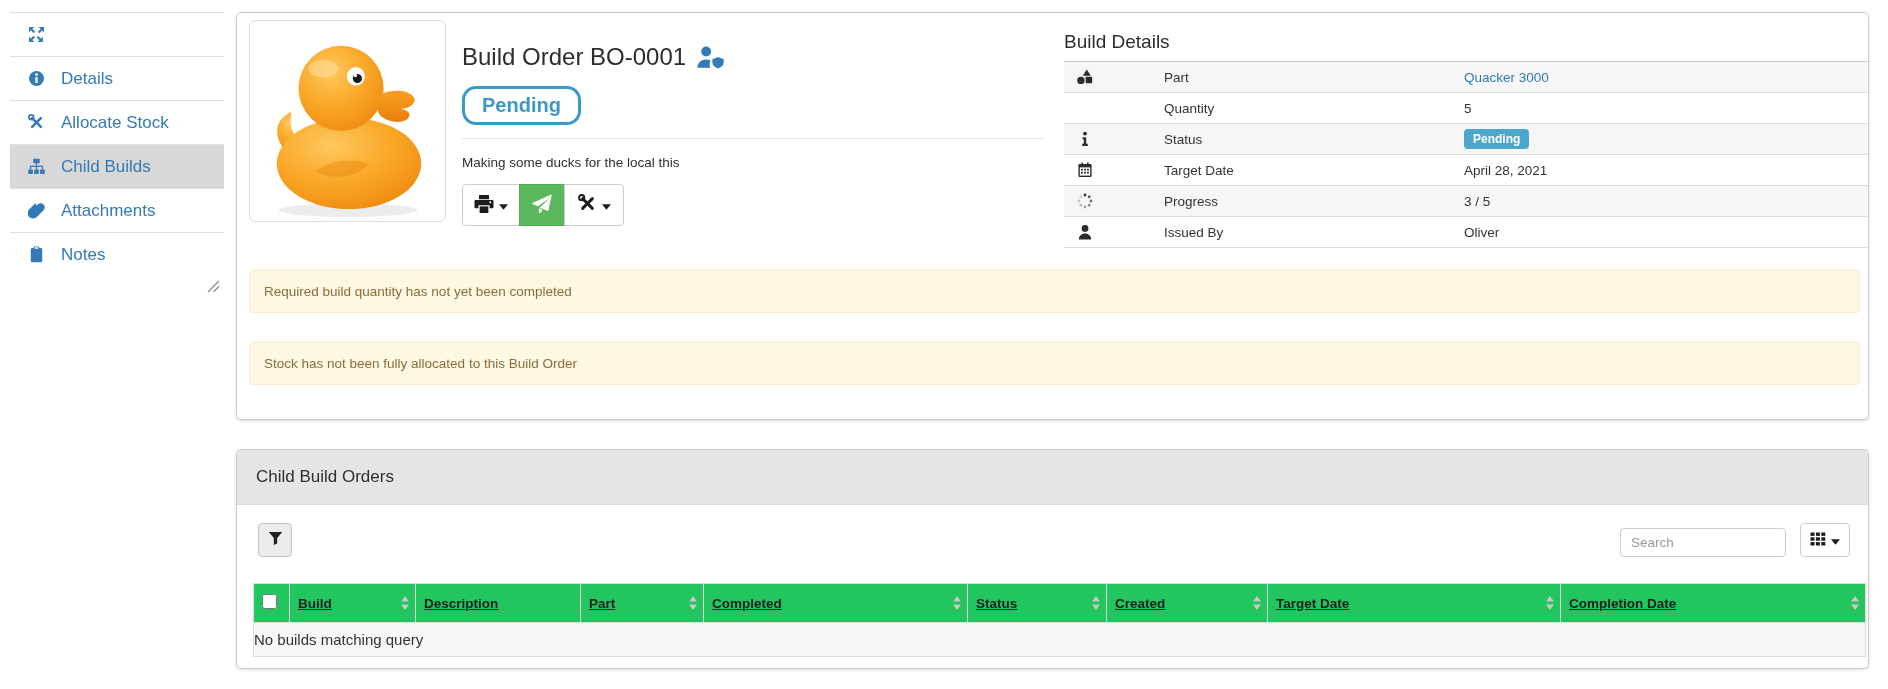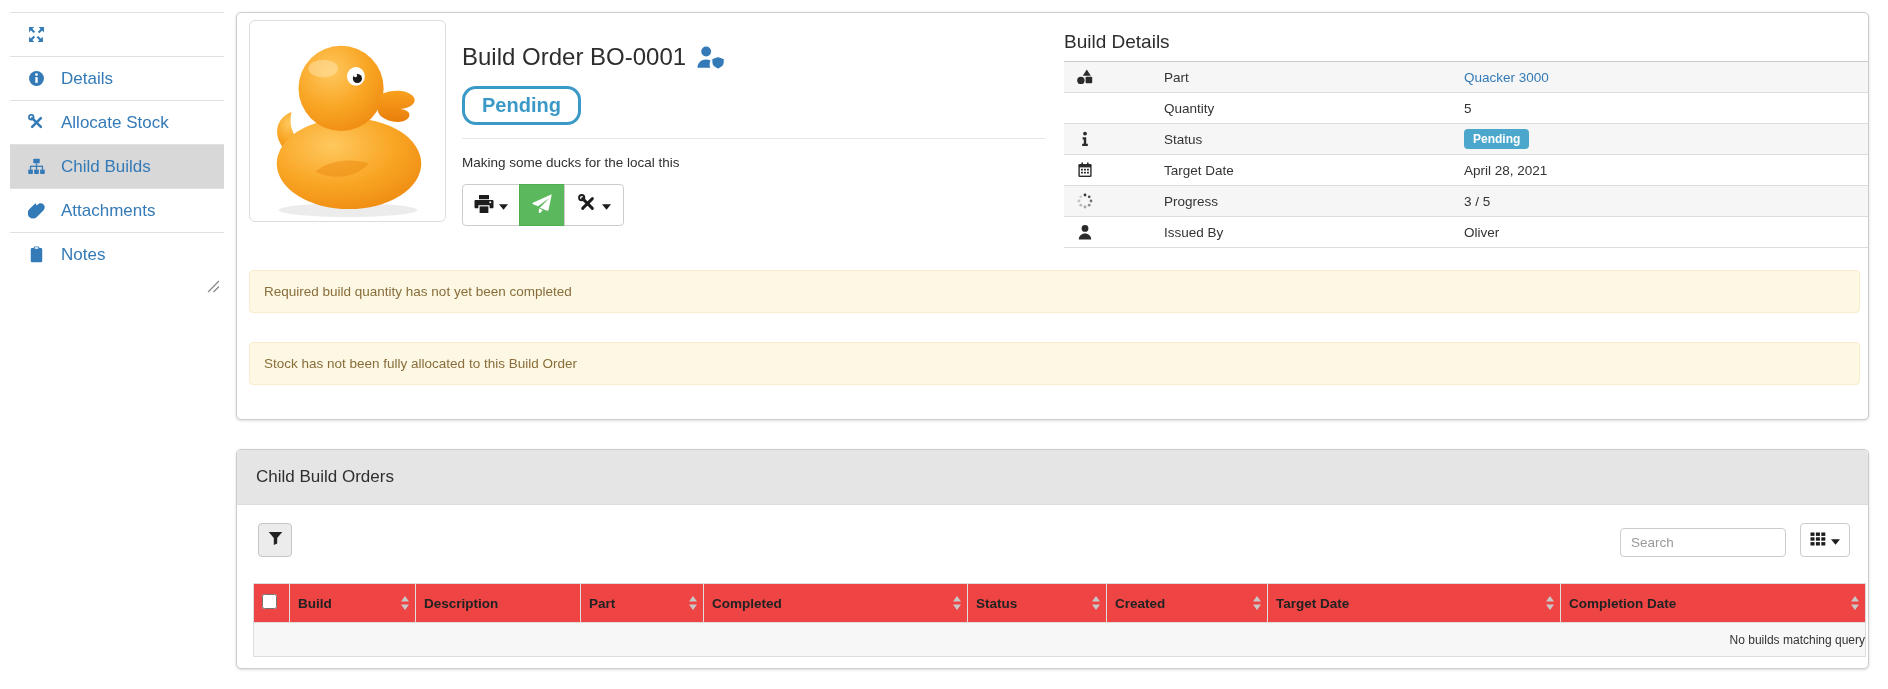--- a/index.html
+++ b/index.html
@@ -83,27 +83,27 @@
   .toolbar .spacer { flex: 1; }
   .search-input { width: 166px; height: 29px; border: 1px solid #ccc; border-radius: 4px;
     padding: 0 10px; font-size: 13.5px; font-family: "Liberation Sans", sans-serif; color: #333; }
   .search-input::placeholder { color: #999; }
   .cols-btn { margin-left: 14px; width: 50px; height: 34px; background: #fff; border: 1px solid #ccc;
     border-radius: 4px; display: flex; align-items: center; justify-content: center; gap: 5px; cursor: pointer; }
   .cols-btn svg { fill: #1c1c1c; }
 
   .table-wrap { margin: 26px 2px 0 16px; }
   table.builds { width: 100%; border-collapse: collapse; table-layout: fixed; }
-  table.builds th { border: 1px solid #ddd; background: #ef4444; font-size: 13.5px; font-weight: bold;
-    text-align: left; padding: 10px 8px; height: 38px; position: relative; color: #222; }
+  table.builds th { border: 1px solid #ddd; background: #22c55e; font-size: 13.5px; font-weight: bold;
+    text-align: left; padding: 10px 8px; height: 38px; position: relative; color: #222; text-decoration: underline; }
   th.chk { text-align: center; padding: 0; }
   th .sorter { position: absolute; right: 6px; top: 50%; transform: translateY(-50%); line-height: 0; }
   th .sorter svg { width: 8px; height: 14px; fill: #c8c8c8; }
-  td.empty-cell { border: 1px solid #ddd; background: #f7f7f7; height: 34px; text-align: right;
-    font-size: 12px; color: #333; }
+  td.empty-cell { border: 1px solid #ddd; background: #f7f7f7; height: 34px; text-align: left;
+    font-size: 15px; color: #333; }
   input[type="checkbox"] { width: 15px; height: 15px; }
 </style>
 </head>
 <body>
 
 <div class="page">
 
   <aside class="sidebar">
     <div class="side-item">
       <span class="sicon">

